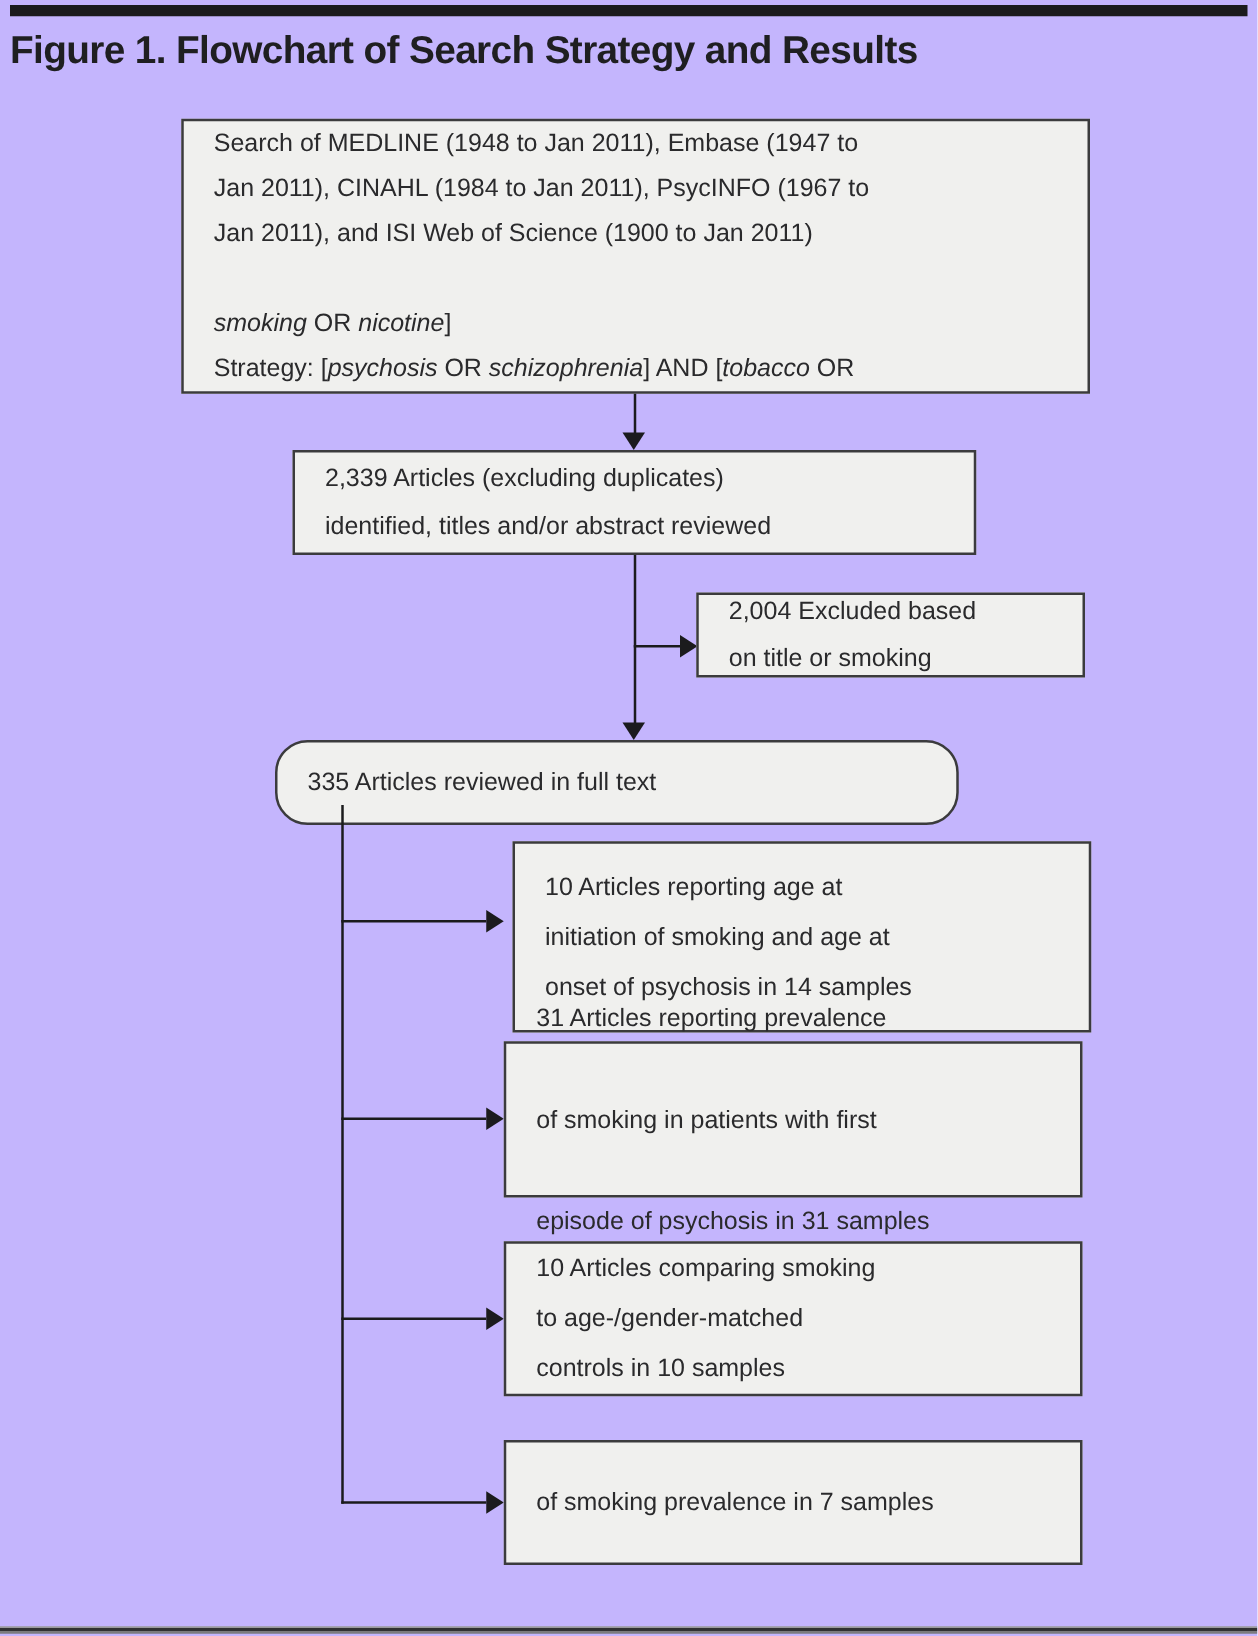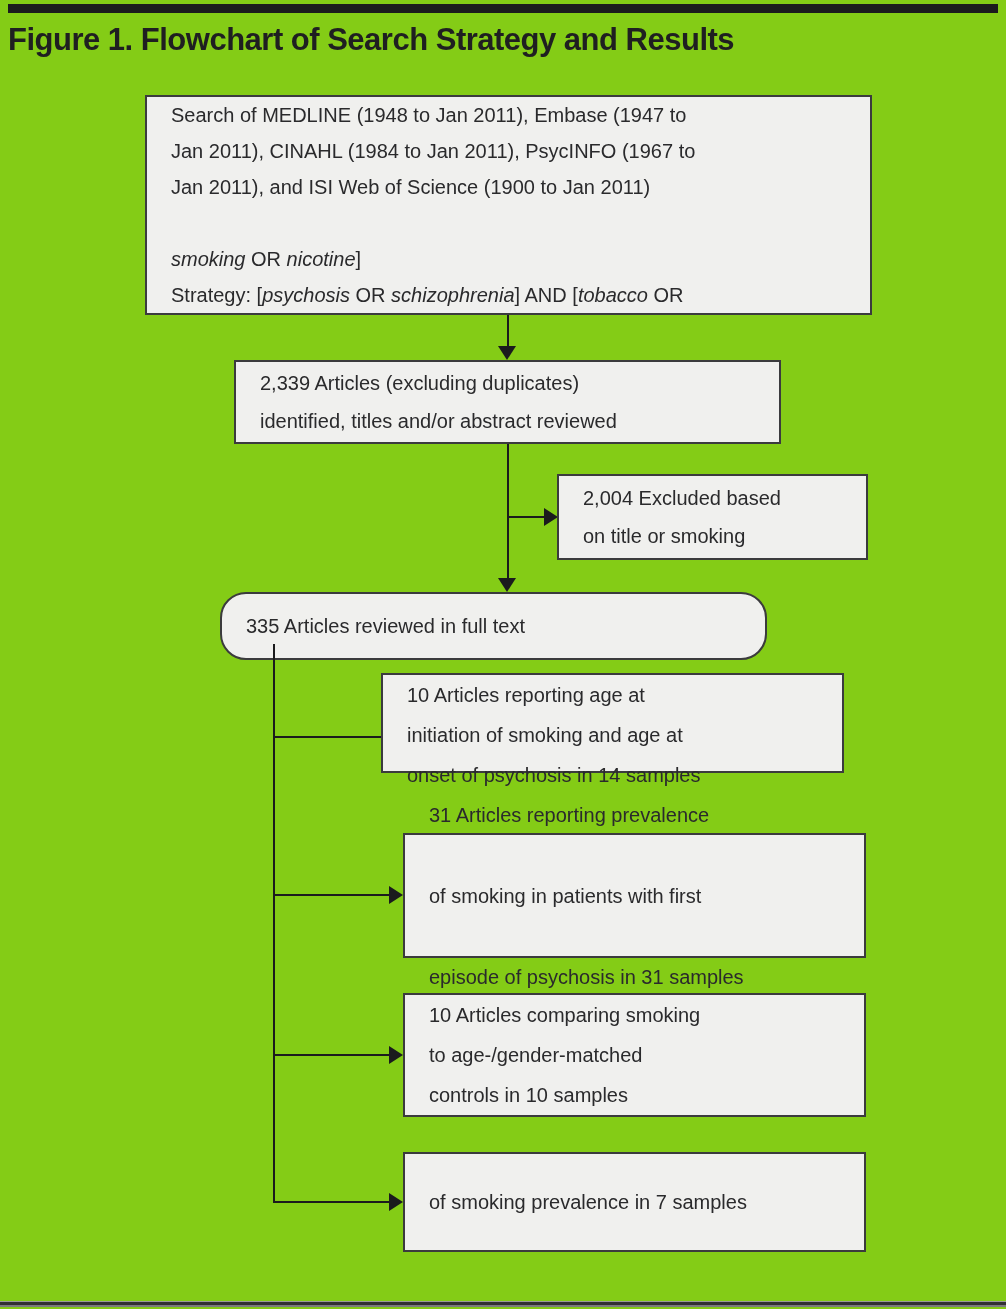--- a/index.html
+++ b/index.html
@@ -1,21 +1,21 @@
 <!DOCTYPE html>
 <html><head>
 <meta charset="utf-8">
 <style>
   * { margin: 0; padding: 0; box-sizing: border-box; }
   html, body { background: #ffffff; }
   .page {
     position: relative;
     width: 1006px;
     height: 1309px;
-    background: #84cc16;
+    background: #c4b5fd;
     font-family: "Liberation Sans", "DejaVu Sans", sans-serif;
     color: #2a2a2c;
     overflow: hidden;
   }
   .top-bar {
     position: absolute;
     left: 8px; top: 4px;
     width: 990px; height: 9px;
     background: #1b1b1d;
   }
@@ -40,23 +40,23 @@
     font-size: 20px;
     line-height: 38px;
     color: #2a2a2c;
   }
   .ln { white-space: pre; }
   .it { font-style: italic; }
   .spacer-line { height: 36px; }
 
   .box-search   { left: 145px; top: 95px;  width: 727px; height: 220px; line-height: 36px; }
   .box-identified { left: 234px; top: 360px; width: 547px; height: 84px; }
-  .box-excluded { left: 557px; top: 474px; width: 311px; height: 86px; }
+  .box-excluded { left: 557px; top: 474px; width: 311px; height: 68px; }
   .box-fulltext { left: 220px; top: 592px; width: 547px; height: 68px; border-radius: 26px; }
-  .box-out-a { left: 381px; top: 673px;  width: 463px; height: 100px; line-height: 40px; justify-content: space-between; }
+  .box-out-a { left: 410px; top: 673px;  width: 463px; height: 153px; line-height: 40px; }
   .box-out-b { left: 403px; top: 833px;  width: 463px; height: 125px; line-height: 40px; gap: 41px; }
   .box-out-c { left: 403px; top: 993px;  width: 463px; height: 124px; line-height: 40px; }
   .box-out-d { left: 403px; top: 1152px; width: 463px; height: 100px; line-height: 40px; }
 
   .vline, .hline { position: absolute; background: #1b1b1d; }
   .arr-down, .arr-right { position: absolute; width: 0; height: 0; }
   .arr-down {
     border-left: 9px solid transparent;
     border-right: 9px solid transparent;
     border-top: 14px solid #1b1b1d;

